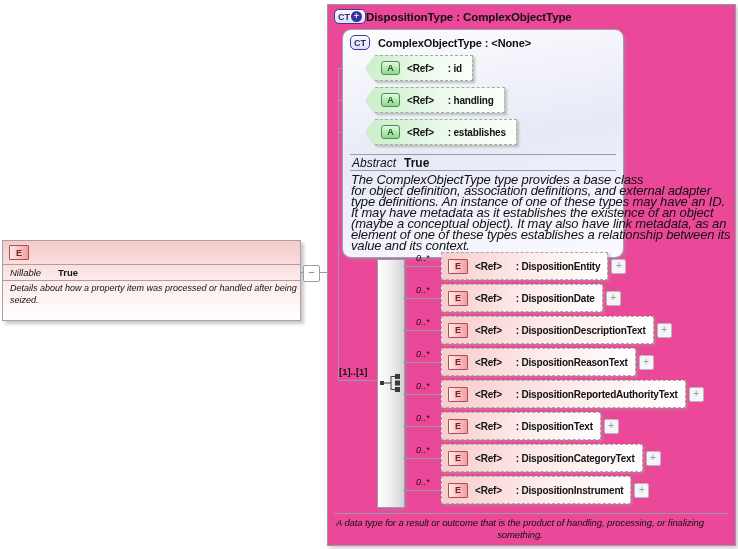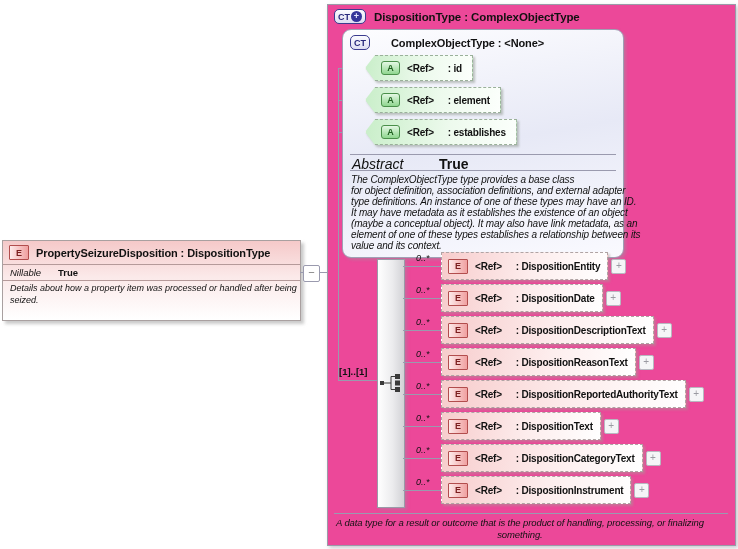--- a/index.html
+++ b/index.html
@@ -30,37 +30,37 @@
   .ct-badge{width:11px;height:11px;border-radius:50%;background:#34349a;color:#e6e6ff;font-size:9px;
     line-height:11px;text-align:center;margin-left:1px;font-weight:bold;}
   .toggle{position:absolute;width:15px;height:15px;border:1px solid #9a9aae;border-radius:2px;
     background:#fff;color:#777;font-size:11px;line-height:13px;text-align:center;}
   .plus{width:13px;height:13px;flex:0 0 auto;border:1px solid #b8b8c0;border-radius:2px;background:#f5f5f7;
     color:#9a9aa2;font-size:10px;line-height:11px;text-align:center;margin-left:3px;}
   
   .outer{position:absolute;left:327px;top:4px;width:407px;height:540px;background:#ec4899;
     border:1px solid #9a9aa8;border-radius:0;box-shadow:2px 2px 4px rgba(150,150,160,.5);}
   .outer-header{position:absolute;left:6px;top:4px;display:flex;align-items:center;}
-  .outer-title{font-weight:bold;font-size:11.5px;margin-left:8px;letter-spacing:-0.1px;}
+  .outer-title{font-weight:bold;font-size:11.5px;letter-spacing:-0.1px;}
   
   .inner{position:absolute;left:14px;top:24px;width:280px;height:227px;border:1px solid #a0a0b4;
     border-radius:9px;background:linear-gradient(170deg,#fdfdff 0%,#e7e9f6 50%,#fafaff 100%);
     box-shadow:2px 2px 3px rgba(150,150,160,.45);}
   .inner-header{position:absolute;left:7px;top:5px;display:flex;align-items:center;}
-  .inner-title{font-weight:bold;font-size:11px;margin-left:21px;letter-spacing:-0.1px;}
+  .inner-title{font-weight:bold;font-size:11px;margin-left:8px;letter-spacing:-0.1px;}
   .attr-row{position:absolute;left:22px;height:24px;display:flex;align-items:center;}
   .a-wrap{filter:drop-shadow(2px 2px 1px rgba(140,150,140,.55));}
   .a-box{display:flex;align-items:center;height:24px;padding:0 10px 0 15px;border:1px dashed #9ab09a;
     background:linear-gradient(100deg,#c9eec9 0%,#edfaed 55%,#fcfffc 100%);
     clip-path:polygon(10px 0,100% 0,100% 100%,10px 100%,0 50%);
     font-weight:bold;font-size:10px;letter-spacing:-0.2px;}
   .ref{margin-right:14px;}
-  .inner-desc{position:absolute;left:8px;top:144px;font-style:italic;font-size:10px;line-height:11px;
+  .inner-desc{position:absolute;left:8px;top:144px;font-style:italic;font-size:13px;line-height:11px;
     letter-spacing:-0.15px;white-space:pre;}
-  .abs-row{position:absolute;left:9px;top:126px;display:flex;font-size:14px;gap:35px;}
+  .abs-row{position:absolute;left:9px;top:126px;display:flex;font-size:12px;}
   .abs-row .prop-lbl{width:52px;}
   
   .bar{position:absolute;left:49px;top:254px;width:26px;height:247px;border:1px solid #9a9aa8;
     background:linear-gradient(90deg,#ffffff 0%,#ececee 55%,#d2d2d6 100%);
     box-shadow:2px 2px 3px rgba(150,150,160,.4);}
   .seq-icon{position:absolute;left:52px;top:368px;}
   .group-card{position:absolute;left:11px;top:361px;font-weight:bold;font-size:9.5px;}
   .el-row{position:absolute;left:78px;height:26px;display:flex;align-items:center;}
   .el-row .stub{position:absolute;left:-3px;top:13px;width:38px;height:1px;background:#9a9aae;}
   .el-row .card{position:absolute;left:10px;top:0px;font-style:italic;font-size:9px;}
@@ -75,21 +75,20 @@
     letter-spacing:-0.1px;white-space:pre;text-align:center;}
 </style>
 </head>
 <body>
 
 <div class="page">
 
   <div class="left-box">
     <div class="lb-title">
       <span class="e-icon">E</span>
-      <span class="ttl">PropertySeizureDisposition : DispositionType</span>
     </div>
     <div class="lb-sep"></div>
     <div class="prop-row">
       <span class="prop-lbl">Nillable</span>
       <span class="prop-val">True</span>
     </div>
     <div class="lb-sep"></div>
     <div class="lb-desc">Details about how a property item was processed or handled after being
 seized.</div>
   </div>
@@ -127,21 +126,21 @@
           <span class="ref">&lt;Ref&gt;</span>
           <span>: id</span>
         </span>
           </span>
       </div>
       <div class="attr-row" style="top:58px;">
         <span class="a-wrap">
             <span class="a-box">
           <span class="a-icon">A</span>
           <span class="ref">&lt;Ref&gt;</span>
-          <span>: element</span>
+          <span>: handling</span>
         </span>
           </span>
       </div>
       <div class="attr-row" style="top:90px;">
         <span class="a-wrap">
             <span class="a-box">
           <span class="a-icon">A</span>
           <span class="ref">&lt;Ref&gt;</span>
           <span>: establishes</span>
         </span>

